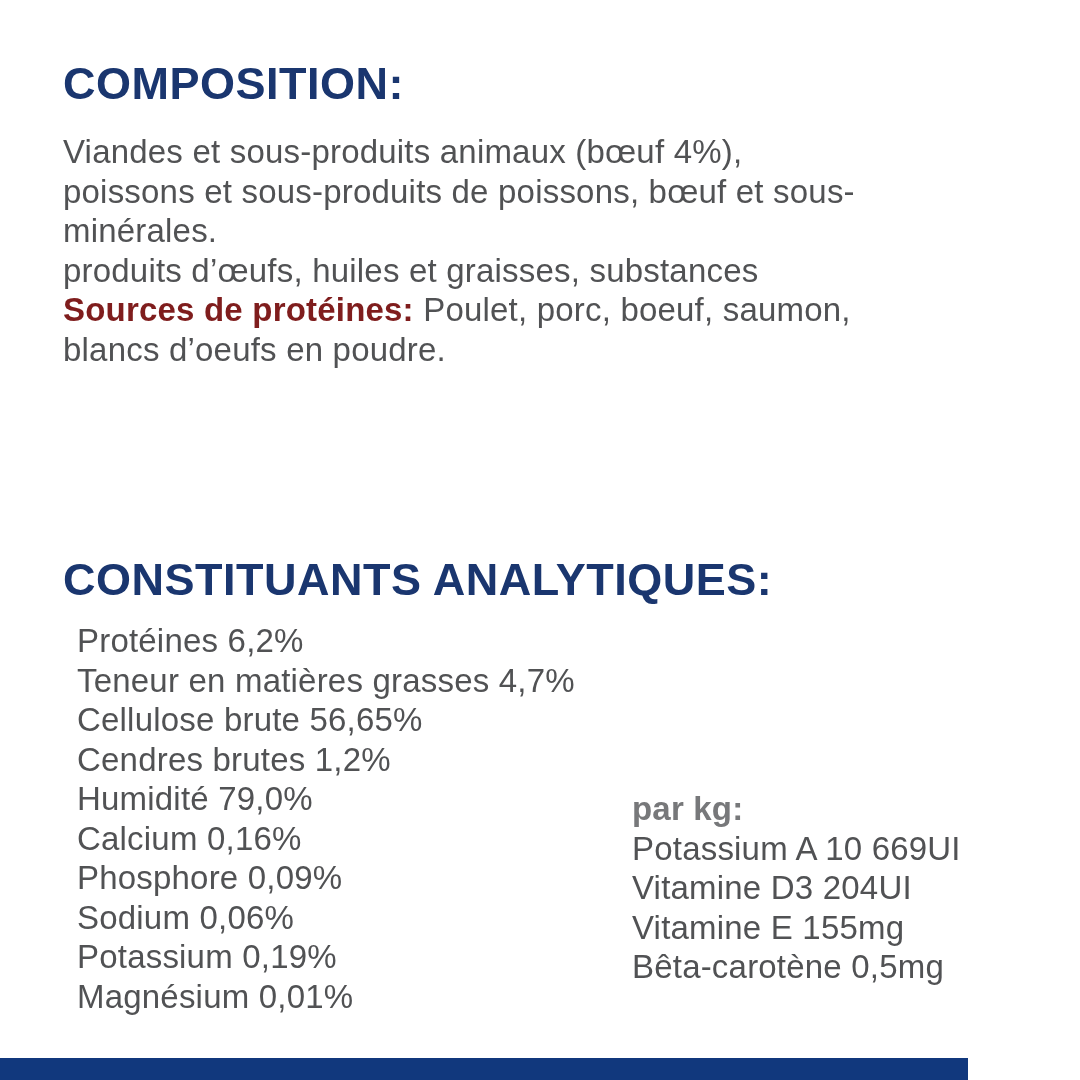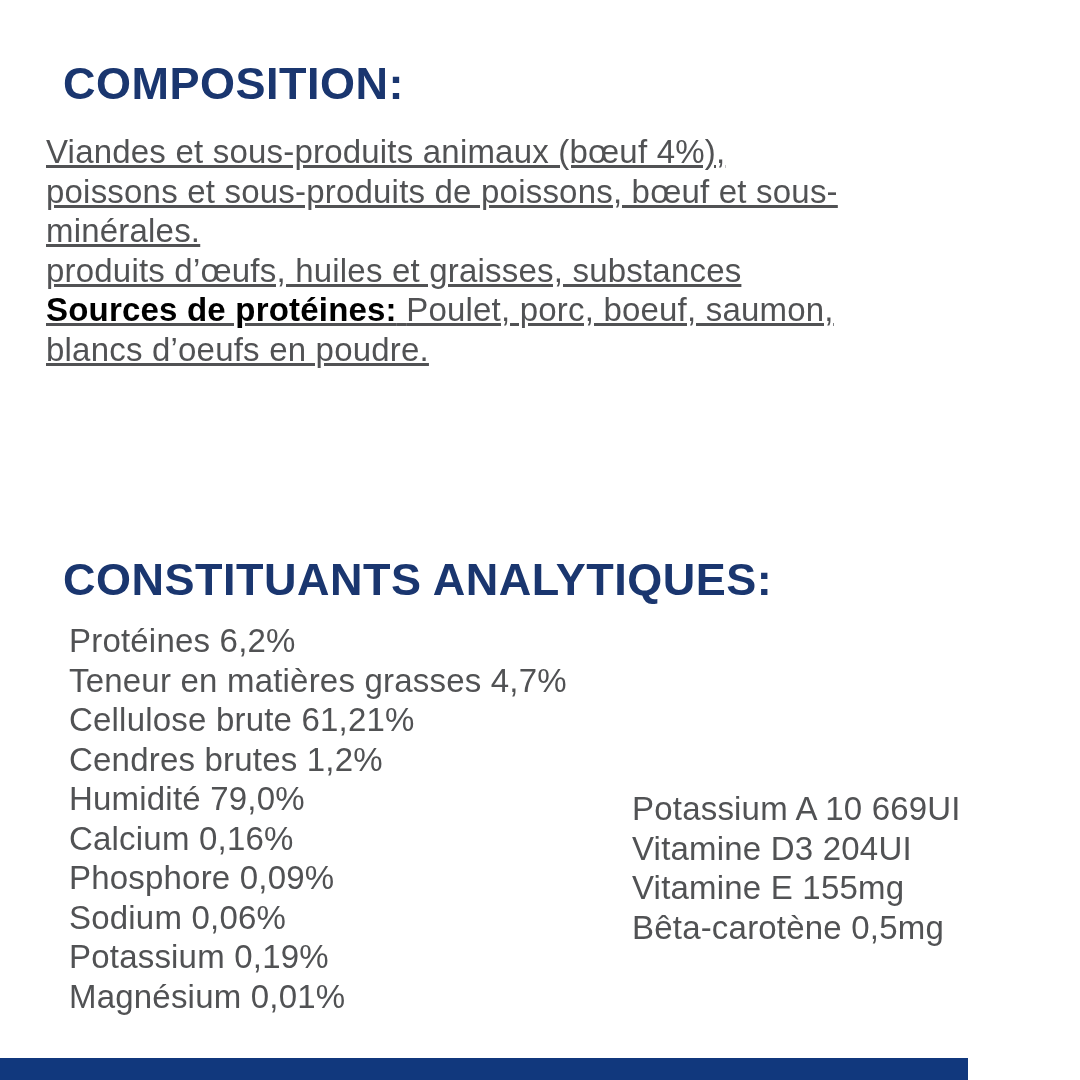--- a/index.html
+++ b/index.html
@@ -29,32 +29,31 @@
   #analytics-heading { top: 557px; }
 
   .body-text {
     color: #515254;
     font-size: 33px;
     line-height: 39.5px;
     letter-spacing: 0.2px;
   }
   .composition-paragraph {
     position: absolute;
-    left: 46px;
+    left: 63px;
     top: 132px;
-    text-decoration: underline;
   }
   .composition-paragraph .line { white-space: nowrap; }
   .bold-gray {
     font-weight: 700;
-    color: #000000;
+    color: #7f1d1d;
   }
   .analytics-list {
     position: absolute;
-    left: 69px;
+    left: 77px;
     top: 621px;
   }
   .analytics-list .line { white-space: nowrap; }
   .perkg-block {
     position: absolute;
     left: 632px;
     top: 789px;
   }
   .perkg-block .line { white-space: nowrap; }
   .perkg-heading {
@@ -96,21 +95,21 @@
     <div class="line">
       <span>Protéines</span>
       <span>6,2%</span>
     </div>
     <div class="line">
       <span>Teneur en matières grasses</span>
       <span>4,7%</span>
     </div>
     <div class="line">
       <span>Cellulose brute</span>
-      <span>61,21%</span>
+      <span>56,65%</span>
     </div>
     <div class="line">
       <span>Cendres brutes</span>
       <span>1,2%</span>
     </div>
     <div class="line">
       <span>Humidité</span>
       <span>79,0%</span>
     </div>
     <div class="line">
@@ -129,20 +128,21 @@
       <span>Potassium</span>
       <span>0,19%</span>
     </div>
     <div class="line">
       <span>Magnésium</span>
       <span>0,01%</span>
     </div>
   </div>
 
   <div class="perkg-block body-text">
+    <div class="line perkg-heading">par kg:</div>
     <div class="line">
       <span>Potassium A</span>
       <span>10 669UI</span>
     </div>
     <div class="line">
       <span>Vitamine D3</span>
       <span>204UI</span>
     </div>
     <div class="line">
       <span>Vitamine E</span>

